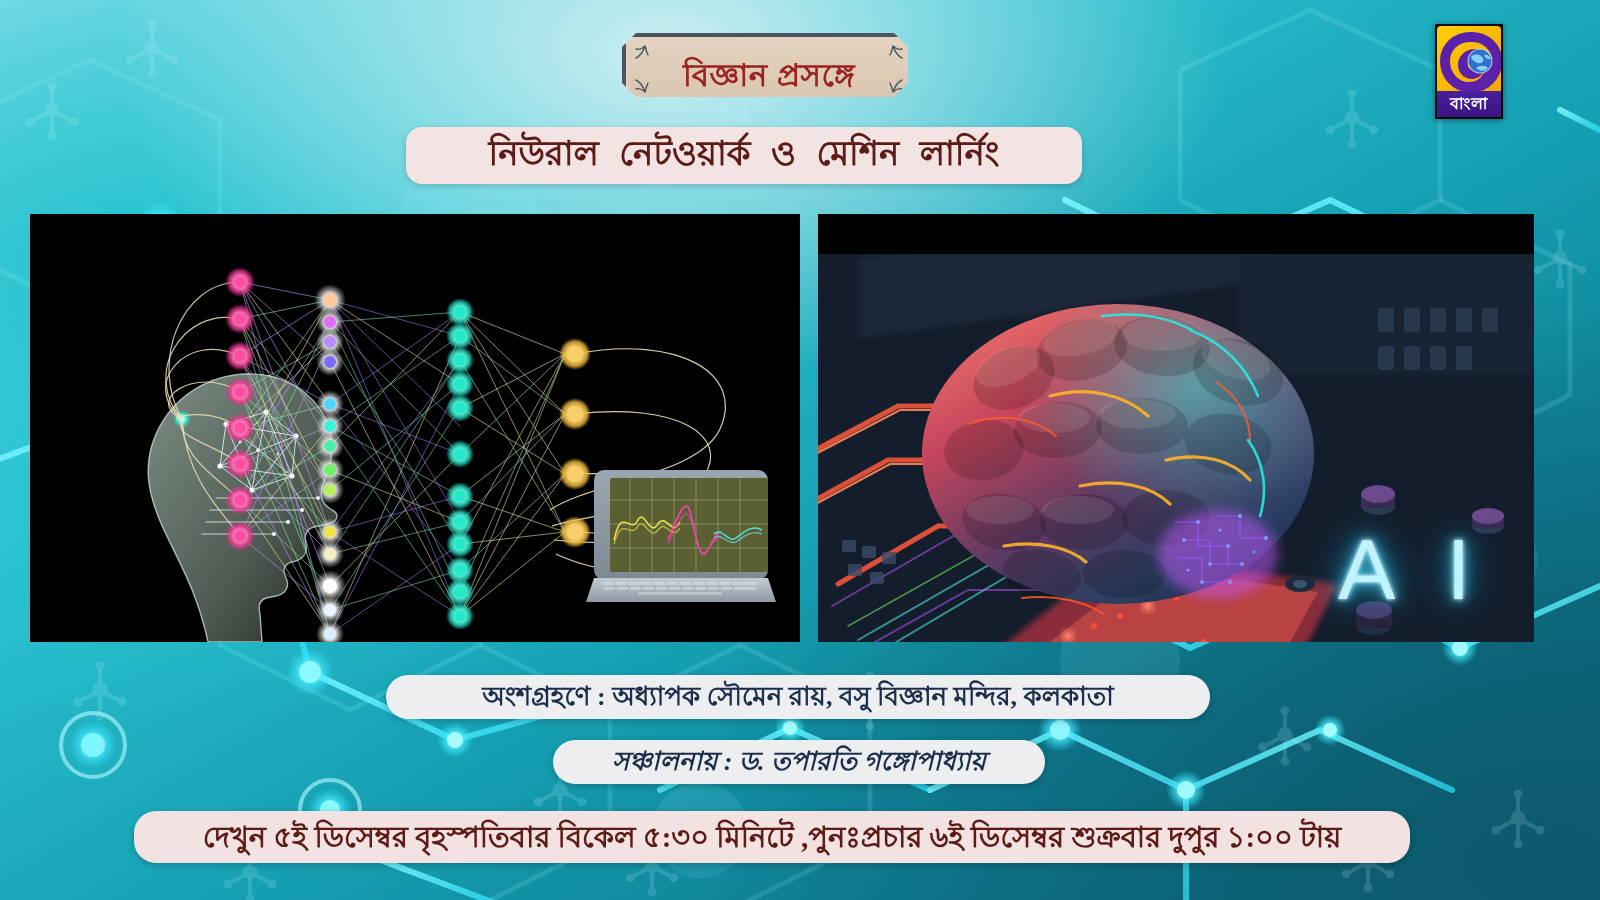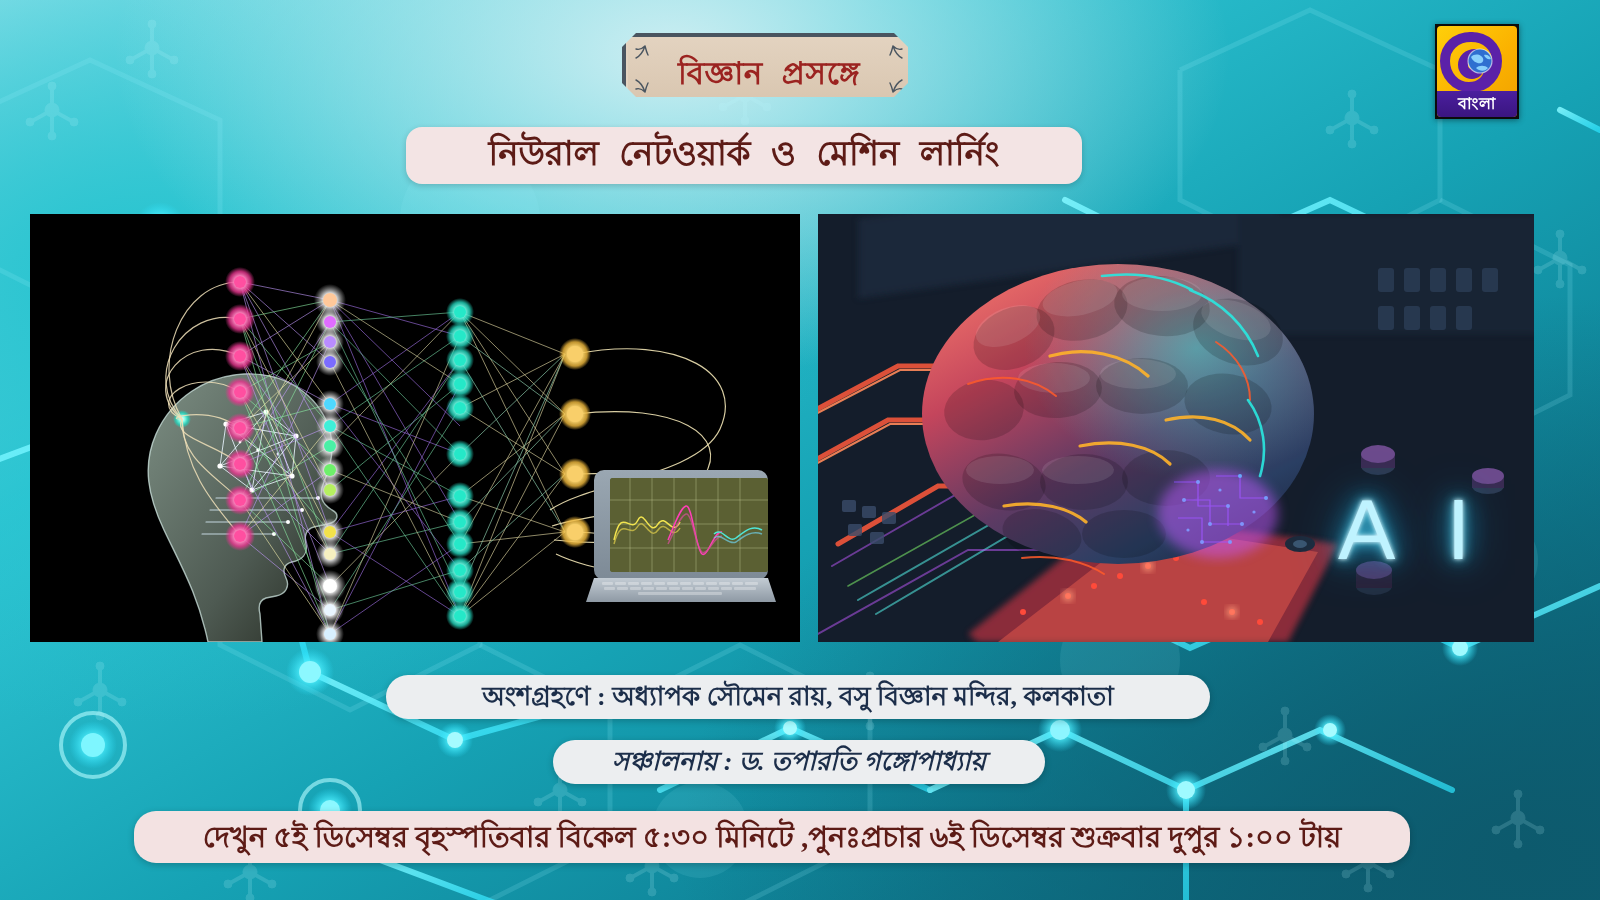--- a/index.html
+++ b/index.html
@@ -20,21 +20,21 @@
   
   .plaque{
     position:absolute;left:622px;top:33px;width:286px;height:64px;
     background:linear-gradient(180deg,#e3d3c0 0%,#d9c6b0 100%);
     border:4px solid #4a5560;
     box-shadow:0 0 0 2px #e3d3c0 inset;
     display:flex;align-items:center;justify-content:center;
     clip-path:polygon(14px 0,272px 0,286px 14px,286px 50px,272px 64px,14px 64px,0 50px,0 14px);
   }
   .plaque-text{
-    font-family:Liberation Mono, monospace;
+    font-family:Liberation Sans, sans-serif;
     font-size:31px;font-weight:bold;color:#9b2320;letter-spacing:.5px;
     line-height:1;white-space:nowrap;margin-top:12px;
   }
   .plq-orn{position:absolute;width:16px;height:16px;pointer-events:none;}
   .plq-orn svg{display:block;}
 
   
   .title-pill{
     position:absolute;left:406px;top:127px;width:676px;height:57px;
     background:#f3e4e4;border-radius:16px;
@@ -66,20 +66,21 @@
     clip-path:polygon(8px 0,182px 0,190px 24px,0 24px);}
   .lt-keys{position:absolute;left:14px;top:111px;width:162px;height:15px;opacity:.55;}
 
   
   .brain-stage{position:absolute;inset:0;
     background:
       radial-gradient(ellipse 420px 300px at 62% 46%, #7a2c3f 0%, rgba(122,44,63,0) 62%),
       radial-gradient(ellipse 360px 260px at 20% 78%, #5b1f33 0%, rgba(91,31,51,0) 65%),
       radial-gradient(ellipse 300px 240px at 88% 22%, #16303f 0%, rgba(22,48,63,0) 70%),
       linear-gradient(160deg,#10212e 0%,#1b2b3c 42%,#231a32 72%,#141a28 100%);
+    margin-top: 40px;
   }
   .brain-svg{position:absolute;inset:0;}
   .ai-text{
     position:absolute;left:520px;top:272px;
     font-family:"Liberation Sans",sans-serif;
     font-size:86px;font-weight:400;letter-spacing:16px;
     color:#bff3ff;
     text-shadow:0 0 4px #eafaff,0 0 12px #5fe4ff,0 0 26px #22b6e6,0 0 48px #1390c4;
     line-height:1;
   }
@@ -92,21 +93,21 @@
   }
   #pill-participant{left:386px;top:675px;width:824px;height:44px;background:#eceef0;justify-content:center;}
   #pill-participant .ptxt{font-size:26px;color:#1c2e4a;}
   #pill-anchor{left:553px;top:740px;width:492px;height:44px;background:#eceef0;font-style:italic;}
   #pill-anchor .ptxt{font-size:26px;color:#1c2e4a;}
   #pill-broadcast{left:134px;top:811px;width:1276px;height:52px;background:#f3e2e2;text-align:center;}
   #pill-broadcast .ptxt{font-size:29px;color:#5d1b16;}
 
   
   .logo{
-    position:absolute;left:1435px;top:24px;width:84px;height:95px;
+    position:absolute;left:1435px;top:24px;width:68px;height:95px;
     background:#0b0b0b;padding:2px;box-sizing:border-box;
     box-shadow:0 1px 6px rgba(0,0,0,.45);
   }
   .logo-inner{position:relative;width:100%;height:100%;
     background:linear-gradient(135deg,#ffcf0a 0%,#fbb200 55%,#f0a000 100%);
     border-radius:4px;overflow:hidden;}
   .logo-eye{position:absolute;left:3px;top:5px;width:62px;height:66px;}
   .logo-band{position:absolute;left:0;bottom:0;width:100%;height:26px;
     background:linear-gradient(180deg,#4b1f9e,#3a1580);
     display:flex;align-items:center;justify-content:center;}

